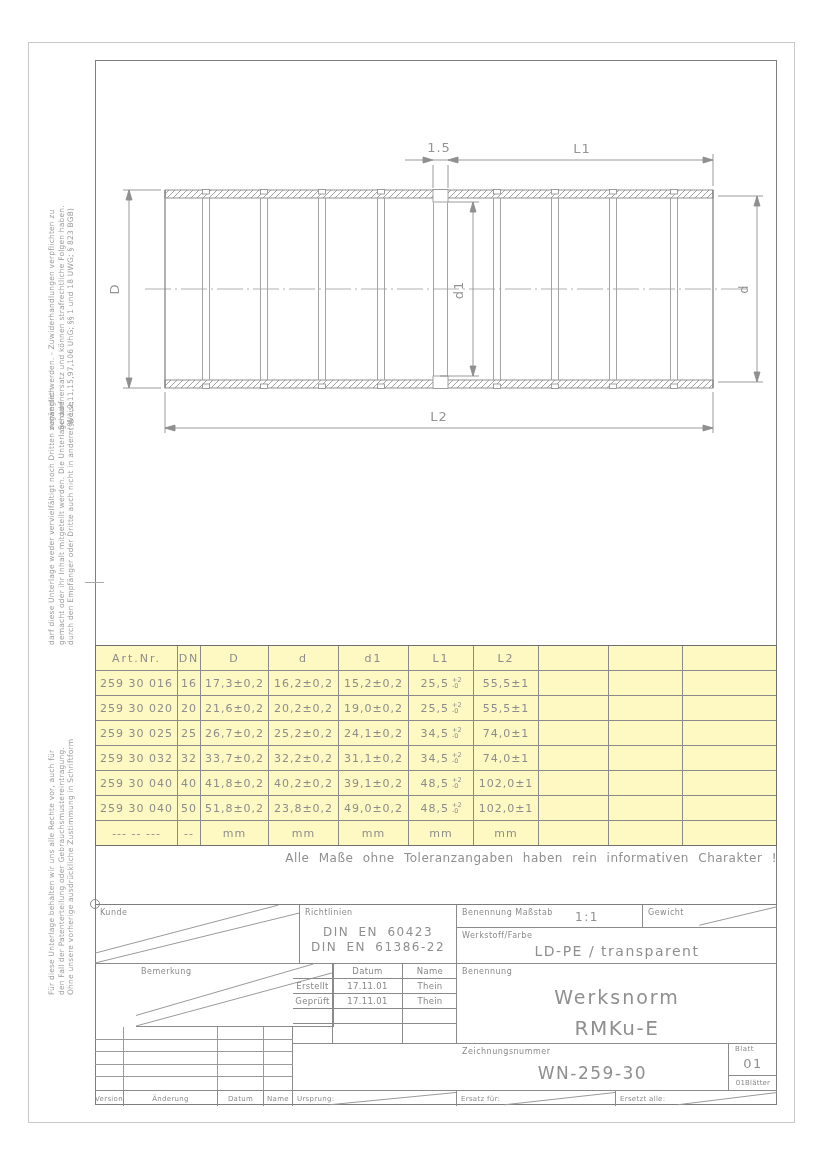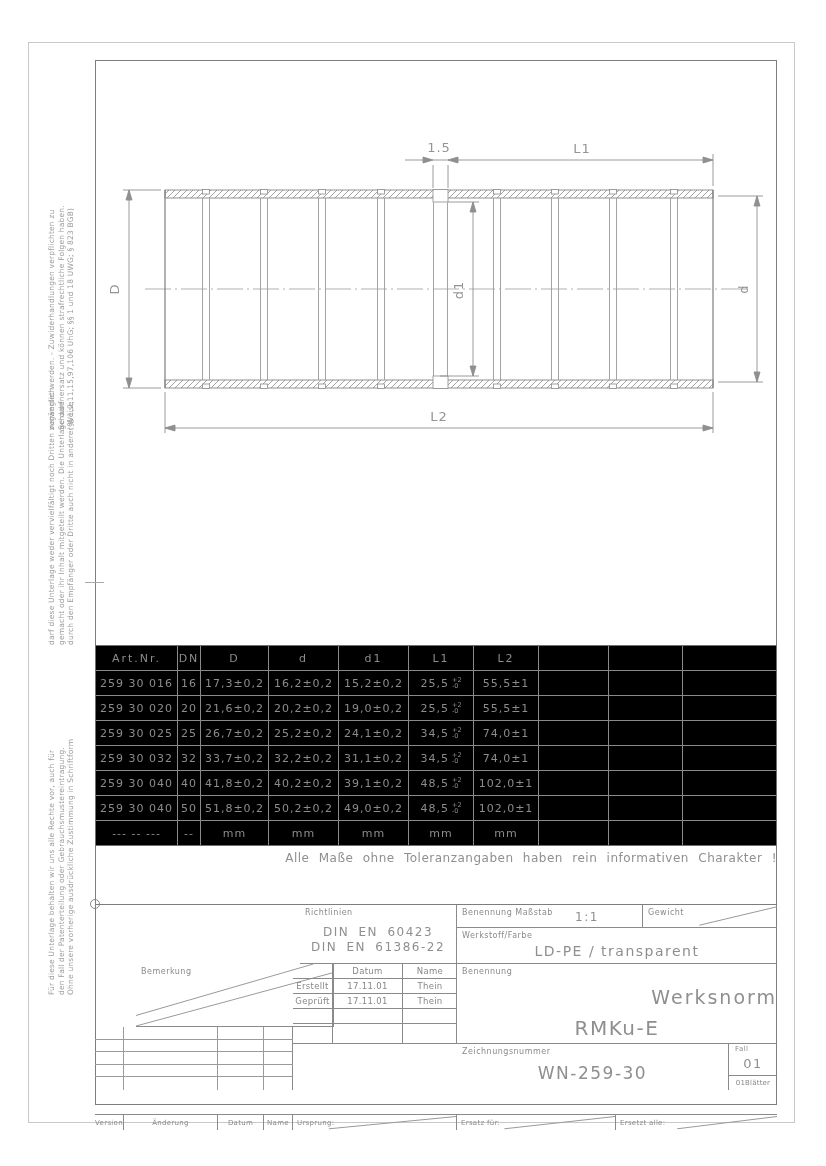--- a/index.html
+++ b/index.html
@@ -14,21 +14,21 @@
          font-size:7.5px;line-height:9.5px;color:#9b9b9b;letter-spacing:.2px;white-space:nowrap;}
   .legal1{top:430px;width:292px;}
   .legal2{top:645px;width:202px;}
   .legal3{top:995px;width:237px;}
 
   
   .drawing{left:95px;top:120px;width:682px;height:330px;}
   svg text{font-family:"DejaVu Sans","Liberation Sans",sans-serif;fill:#949494;font-size:13px;letter-spacing:1px;}
 
   
-  .dim-table{left:95px;top:645px;width:682px;border:1px solid #6f6f6f;background:#000000;}
+  .dim-table{left:95px;top:645px;width:682px;border:1px solid #6f6f6f;background:#fef9c3;}
   .trow{display:grid;grid-template-columns:82px 23px 68px 70px 70px 65px 65px 70px 74px 93px;height:24px;border-bottom:1px solid #8a8a8a;}
   .trow:last-child{border-bottom:none;}
   .tcell{border-right:1px solid #8a8a8a;display:flex;align-items:center;justify-content:center;
          font-size:11px;letter-spacing:1px;color:#8c8c8c;overflow:hidden;white-space:nowrap;}
   .tcell:last-child{border-right:none;}
   .thead .tcell{letter-spacing:2px;}
   .tol{display:inline-flex;flex-direction:column;font-size:6.5px;line-height:6.5px;letter-spacing:0;margin-left:3px;}
 
   .note{left:95px;top:851px;width:682px;text-align:right;font-size:12px;letter-spacing:.5px;word-spacing:5px;color:#8f8f8f;}
 
@@ -42,21 +42,21 @@
   .center{position:absolute;left:0;width:100%;text-align:center;}
   .agrid{display:grid;grid-template-columns:40px 70px 54px;grid-template-rows:15px 15px 15px 15px 20px;}
   .acell{border-right:1px solid #8a8a8a;border-bottom:1px solid #8a8a8a;display:flex;align-items:center;justify-content:center;
          font-size:8.5px;letter-spacing:.3px;white-space:nowrap;overflow:hidden;}
   .acell:nth-child(3n){border-right:none;}
   .rgrid{display:grid;grid-template-columns:29px 94px 46px 29px;grid-auto-rows:12.6px;}
   .rcell{border-right:1px solid #9a9a9a;border-bottom:1px solid #9a9a9a;}
   .rcell:nth-child(4n){border-right:none;}
   .logo-box{border:1.5px solid #3a3a3a;display:flex;align-items:center;justify-content:center;}
   .logo-text{font-size:25px;font-weight:bold;color:#151515;letter-spacing:0;transform:scale(.82,1.04);white-space:nowrap;}
-  .strip{display:grid;grid-template-columns:29px 94px 46px 29px 164px 159px 161px;height:16px;margin-top:24px;}
+  .strip{display:grid;grid-template-columns:29px 94px 46px 29px 164px 159px 161px;height:16px;}
   .scell{position:relative;border-right:1px solid #8a8a8a;display:flex;align-items:center;justify-content:center;
          font-size:7px;letter-spacing:.3px;color:#8a8a8a;overflow:hidden;}
   .scell.left{justify-content:flex-start;padding-left:4px;}
   .scell:last-child{border-right:none;}
   .circle-mark{left:90px;top:899px;width:10px;height:10px;border:1px solid #8a8a8a;border-radius:50%;}
   .fold-tick{left:85px;top:582px;width:19px;height:1px;background:#aaa;}
 </style>
 </head>
 <body>
 
@@ -272,21 +272,21 @@
         </div>
       <div class="tcell">102,0±1</div>
       <div class="tcell"></div>
         <div class="tcell"></div>
         <div class="tcell"></div>
     </div>
     <div class="trow">
       <div class="tcell">259 30 040</div>
       <div class="tcell">50</div>
       <div class="tcell">51,8±0,2</div>
-      <div class="tcell">50,2±0,2</div>
+      <div class="tcell">23,8±0,2</div>
       <div class="tcell">49,0±0,2</div>
       <div class="tcell">
           <span>48,5</span>
           <span class="tol">
             <span>+2</span>
             <span>-0</span>
           </span>
         </div>
       <div class="tcell">102,0±1</div>
       <div class="tcell"></div>
@@ -304,20 +304,27 @@
       <div class="tcell"></div>
         <div class="tcell"></div>
         <div class="tcell"></div>
     </div>
   </div>
 
   <div class="abs note">Alle Maße ohne Toleranzangaben haben rein informativen Charakter !</div>
 
   <div class="abs tb">
 
+    <div class="cell br bb" style="left:0;top:0;width:205px;height:59px;">
+      <span class="lab">Kunde</span>
+      <svg class="diag" viewBox="0 0 100 100" preserveAspectRatio="none">
+        <line x1="0" y1="100" x2="100" y2="14" stroke="#9a9a9a" vector-effect="non-scaling-stroke"></line>
+        <line x1="0" y1="83" x2="90" y2="0" stroke="#9a9a9a" vector-effect="non-scaling-stroke"></line>
+      </svg>
+    </div>
 
     <div class="cell br bb" style="left:205px;top:0;width:157px;height:59px;">
       <span class="lab">Richtlinien</span>
       <div class="center big" style="top:20px;font-size:12px;word-spacing:4px;">DIN EN 60423</div>
       <div class="center big" style="top:35px;font-size:12px;word-spacing:4px;">DIN EN 61386-22</div>
     </div>
 
     <div class="cell br bb" style="left:362px;top:0;width:186px;height:23px;">
       <span class="lab">Benennung Maßstab</span>
       <span class="big" style="position:absolute;left:118px;top:5px;font-size:12px;">1:1</span>
@@ -356,21 +363,21 @@
       <div class="acell"></div>
         <div class="acell"></div>
         <div class="acell"></div>
       <div class="acell" style="border-bottom:none;"></div>
       <div class="acell" style="border-bottom:none;"></div>
       <div class="acell" style="border-bottom:none;"></div>
     </div>
 
     <div class="cell bb" style="left:362px;top:59px;width:320px;height:80px;">
       <span class="lab">Benennung</span>
-      <div class="center big" style="top:22px;font-size:19px;letter-spacing:2px;text-align:right;">Werksnorm</div>
+      <div class="center big" style="top:22px;font-size:19px;letter-spacing:2px;">Werksnorm</div>
       <div class="center big" style="top:52px;font-size:20px;letter-spacing:1.5px;">RMKu-E</div>
     </div>
 
     <div class="cell br rgrid" style="left:0;top:122px;width:198px;height:63px;">
       <div class="rcell"></div>
         <div class="rcell"></div>
         <div class="rcell"></div>
         <div class="rcell"></div>
       <div class="rcell"></div>
         <div class="rcell"></div>
@@ -390,21 +397,21 @@
         <div class="rcell" style="border-bottom:none;"></div>
     </div>
 
 
     <div class="cell br" style="left:362px;top:139px;width:272px;height:46px;">
       <span class="lab">Zeichnungsnummer</span>
       <div class="center big" style="top:19px;font-size:17px;letter-spacing:1.5px;">WN-259-30</div>
     </div>
 
     <div class="cell" style="left:634px;top:139px;width:48px;height:46px;">
-      <span class="lab" style="left:6px;top:1px;font-size:7px;">Fall</span>
+      <span class="lab" style="left:6px;top:1px;font-size:7px;">Blatt</span>
       <div class="center big" style="top:12px;font-size:13px;">01</div>
       <div class="center bt" style="top:31px;height:15px;font-size:7px;line-height:14px;letter-spacing:.2px;">01Blätter</div>
     </div>
 
     <div class="cell bt strip" style="left:0;top:185px;width:682px;height:16px;">
       <div class="scell">Version</div>
       <div class="scell">Änderung</div>
       <div class="scell">Datum</div>
       <div class="scell">Name</div>
       <div class="scell left">

